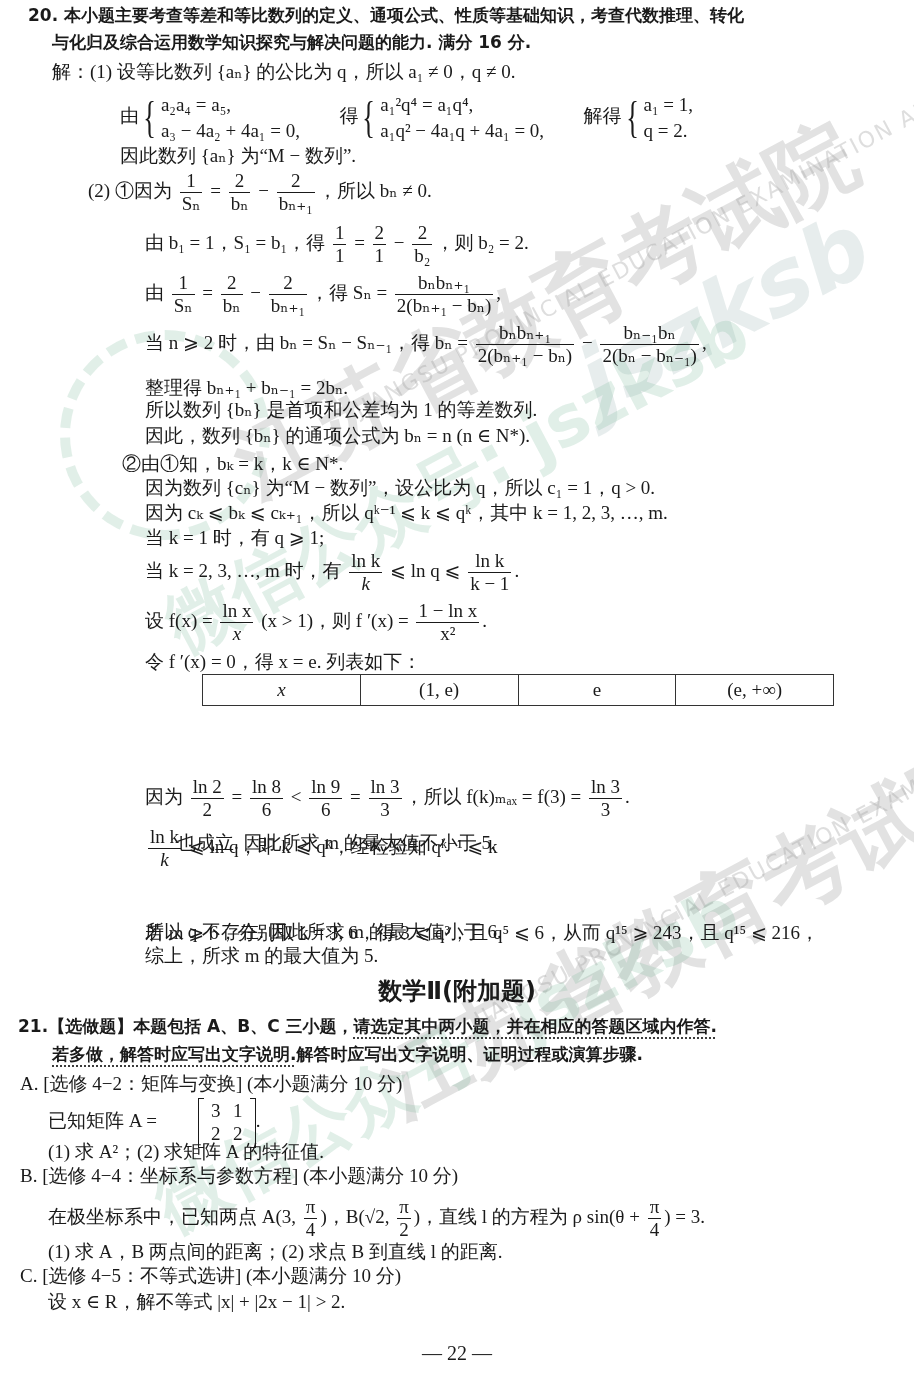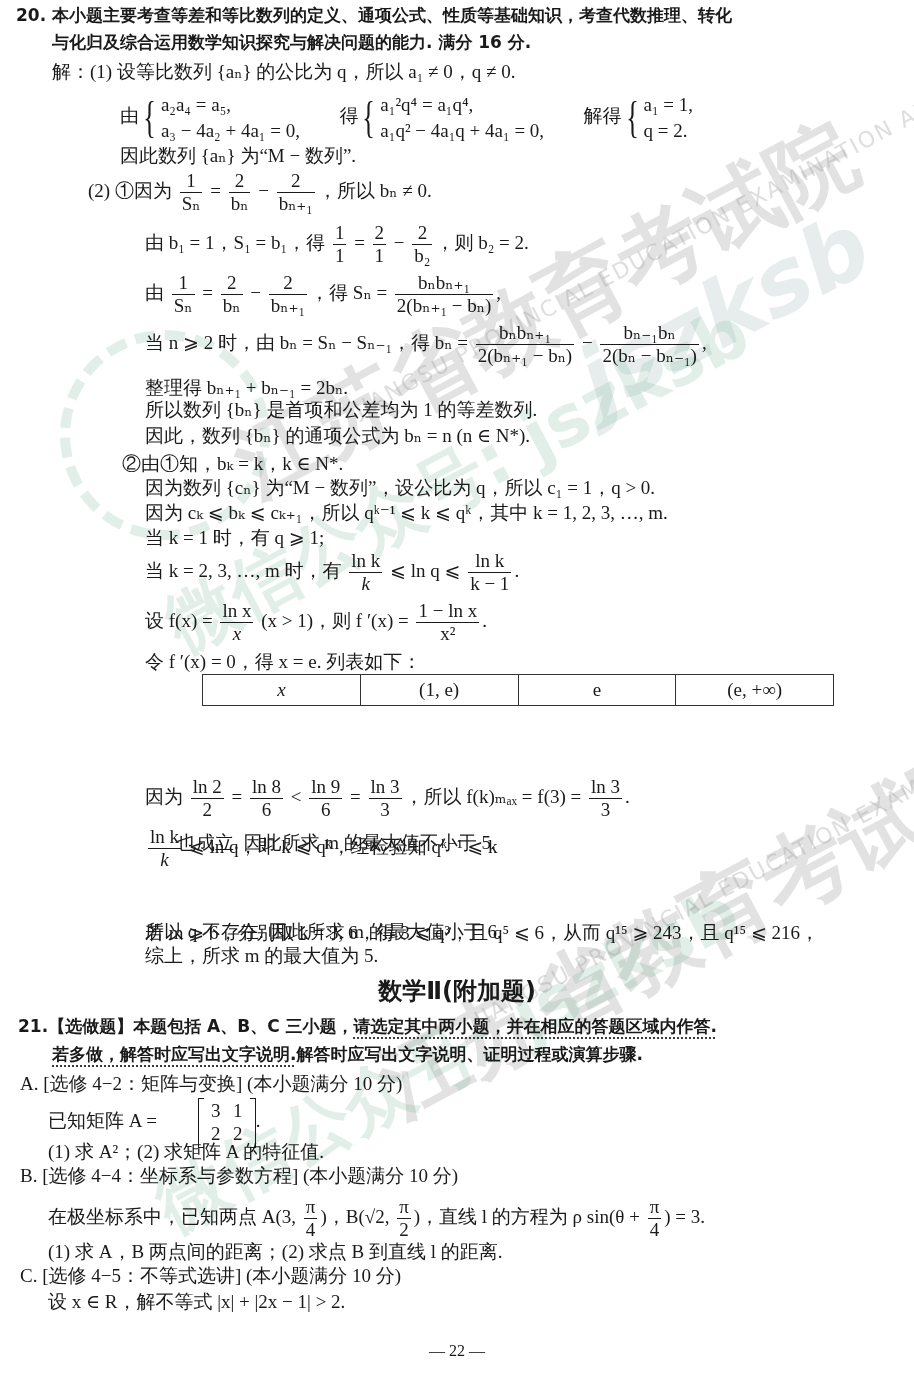--- a/index.html
+++ b/index.html
@@ -24,35 +24,35 @@
   .sys { display: inline-block; vertical-align: middle; line-height: 1.35; }
   .matrix { display: inline-block; vertical-align: middle; border-left: 1.5px solid #1a1a1a; border-right: 1.5px solid #1a1a1a; padding: 2px 6px; line-height: 1.2; position: relative; margin-left: 36px; }
   .matrix::before, .matrix::after { content: ""; position: absolute; top: 0; bottom: 0; width: 5px; border-top: 1.5px solid #1a1a1a; border-bottom: 1.5px solid #1a1a1a; }
   .matrix::before { left: 0; } .matrix::after { right: 0; }
   .matrix div span { display: inline-block; width: 22px; text-align: center; }
 
   table.tbl { position: absolute; left: 202px; top: 674px; width: 632px; border-collapse: collapse; font-size: 19px; }
   table.tbl td { border: 1.5px solid #333; height: 30px; text-align: center; width: 25%; padding: 0; }
   .heading-sec { position: absolute; left: 0; width: 914px; text-align: center; top: 975px; font-family: "DejaVu Sans", sans-serif; font-size: 24px; font-weight: bold; }
   .dotted { text-decoration: underline dotted; text-underline-offset: 6px; }
-  .page-num { position: absolute; left: 0; width: 914px; text-align: center; top: 1342px; font-size: 16px; }
+  .page-num { position: absolute; left: 0; width: 914px; text-align: center; top: 1342px; font-size: 20px; }
 </style>
 </head>
 <body>
 
 <div class="wm-logo"></div>
 <div class="wm wm-cn" style="left:215px; top:420px;">江苏省教育考试院</div>
 <div class="wm wm-en" style="left:350px; top:400px;">JIANGSU PROVINCIAL EDUCATION EXAMINATION AUTHORITY</div>
 <div class="wm wm-ksb" style="left:560px; top:340px;">jszksb</div>
 <div class="wm wm-cn" style="left:360px; top:1040px;">江苏省教育考试院</div>
 <div class="wm wm-en" style="left:470px; top:1010px;">JIANGSU PROVINCIAL EDUCATION EXAMINATION AUTHORITY</div>
 <div class="wm wm-cn wm-green" style="left:150px; top:590px; font-size:70px;">微信公众号: jszksb</div>
 <div class="wm wm-cn wm-green" style="left:140px; top:1170px; font-size:70px;">微信公众号: jszksb</div>
 
-<div class="line bold" style="left:16px; top:6px;">20. 本小题主要考查等差和等比数列的定义、通项公式、性质等基础知识，考查代数推理、转化</div>
+<div class="line bold" style="left:28px; top:6px;">20. 本小题主要考查等差和等比数列的定义、通项公式、性质等基础知识，考查代数推理、转化</div>
 <div class="line bold" style="left:52px; top:33px;">与化归及综合运用数学知识探究与解决问题的能力. 满分 16 分.</div>
 <div class="line" style="left:52px; top:62px;">解：(1) 设等比数列 {aₙ} 的公比为 q，所以 a₁ ≠ 0，q ≠ 0.</div>
 
 <div class="line" style="left:120px; top:92px;">
   <span>由</span><span class="brace">{</span>
   <span class="sys"><div>a₂a₄ = a₅,</div><div>a₃ − 4a₂ + 4a₁ = 0,</div></span>
   <span style="display:inline-block;width:30px"></span>
   <span>得</span><span class="brace">{</span>
   <span class="sys"><div>a₁²q⁴ = a₁q⁴,</div><div>a₁q² − 4a₁q + 4a₁ = 0,</div></span>
   <span style="display:inline-block;width:30px"></span>

